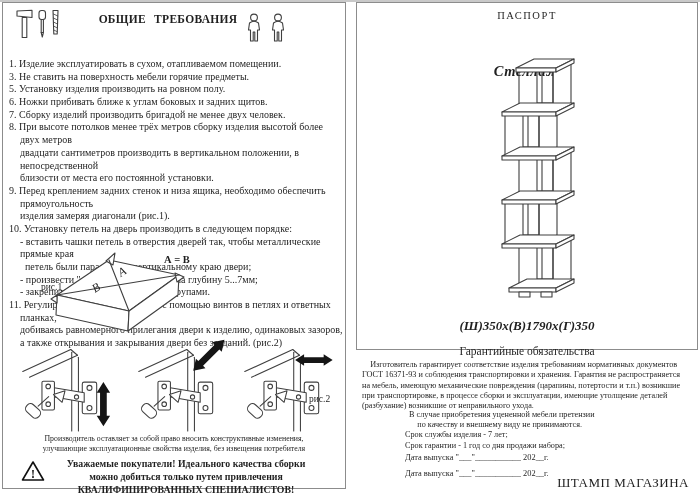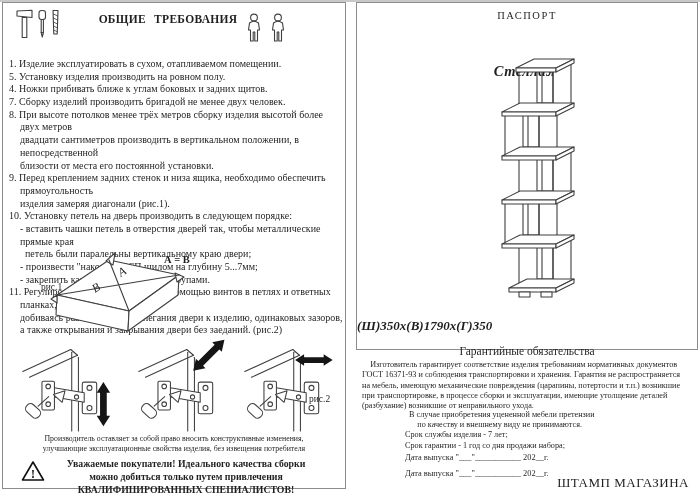--- a/index.html
+++ b/index.html
@@ -21,21 +21,21 @@
   .req-item{white-space:pre-wrap;padding-left:11px;text-indent:-11px;}
   .fig1-label{left:18px;top:279px;font-size:9.5px;margin-left:20px;}
   .fig1-eq{left:161px;top:251px;font-size:10.5px;font-weight:bold;}
   .fig2-label{left:306px;top:391px;font-size:9.5px;}
   .disclaimer{left:0;right:0;top:431px;text-align:center;font-size:7.8px;line-height:1.28;white-space:pre-line;}
   .warning-text{left:32px;right:8px;top:455px;text-align:center;font-weight:bold;font-size:9.8px;line-height:1.32;white-space:pre-line;}
 
   
   .rp-header{left:0;right:0;top:7px;text-align:center;font-size:10.5px;letter-spacing:1.5px;}
   .rp-product{left:0;right:0;top:20px;text-align:center;font-size:14.5px;font-weight:bold;font-style:italic;letter-spacing:.5px;margin-top:40px;}
-  .rp-dims{left:0;right:0;top:315px;font-size:13px;font-weight:bold;font-style:italic;}
+  .rp-dims{left:0;right:0;top:315px;text-align:center;font-size:13px;font-weight:bold;font-style:italic;}
   .rp-warranty-title{left:0;right:0;top:342px;text-align:center;font-size:11.5px;}
   .rp-warranty-text{left:5px;width:332px;top:357px;font-size:8.2px;line-height:1.26;white-space:pre-wrap;}
   .rp-claims{left:48px;width:286px;top:407px;font-size:8.2px;line-height:1.24;white-space:pre-wrap;}
   .rp-date1{left:48px;top:450px;font-size:8.4px;white-space:pre;}
   .rp-date2{left:48px;top:466px;font-size:8.4px;white-space:pre;}
   .rp-stamp{right:8px;top:472px;font-size:13px;letter-spacing:.5px;}
 
   svg{display:block;}
   .lineart{stroke:#3f3f3f;fill:none;stroke-width:1.1;stroke-linejoin:round;stroke-linecap:round;}
   .fillwhite{fill:#ffffff;}
@@ -96,22 +96,23 @@
 
   <div class="abs lp-title">ОБЩИЕ ТРЕБОВАНИЯ</div>
 
   <svg class="abs" style="left:240px;top:10px" width="50" height="30" viewBox="0 0 50 30">
     <use href="#person-sym"></use>
     <use href="#person-sym" transform="translate(24,0)"></use>
   </svg>
 
   <div class="abs req-list">
       <div class="req-item">1. Изделие эксплуатировать в сухом, отапливаемом помещении.</div>
+      <div class="req-item">3. Не ставить на поверхность мебели горячие предметы.</div>
       <div class="req-item">5. Установку изделия производить на ровном полу.</div>
-      <div class="req-item">4. Ножки прибивать ближе к углам боковых и задних щитов.</div>
+      <div class="req-item">6. Ножки прибивать ближе к углам боковых и задних щитов.</div>
       <div class="req-item">7. Сборку изделий производить бригадой не менее двух человек.</div>
       <div class="req-item">8. При высоте потолков менее трёх метров сборку изделия высотой более двух метров
 двадцати сантиметров производить в вертикальном положении, в непосредственной
 близости от места его постоянной установки.</div>
       <div class="req-item">9. Перед креплением задних стенок и низа ящика, необходимо обеспечить прямоугольность
 изделия замеряя диагонали (рис.1).</div>
       <div class="req-item">10. Установку петель на дверь производить в следующем порядке:
 - вставить чашки петель в отверстия дверей так, чтобы металлические прямые края
   петель были паралельны вертикальному краю двери;
 - произвести "наколку" ДСП шилом на глубину 5...7мм;

